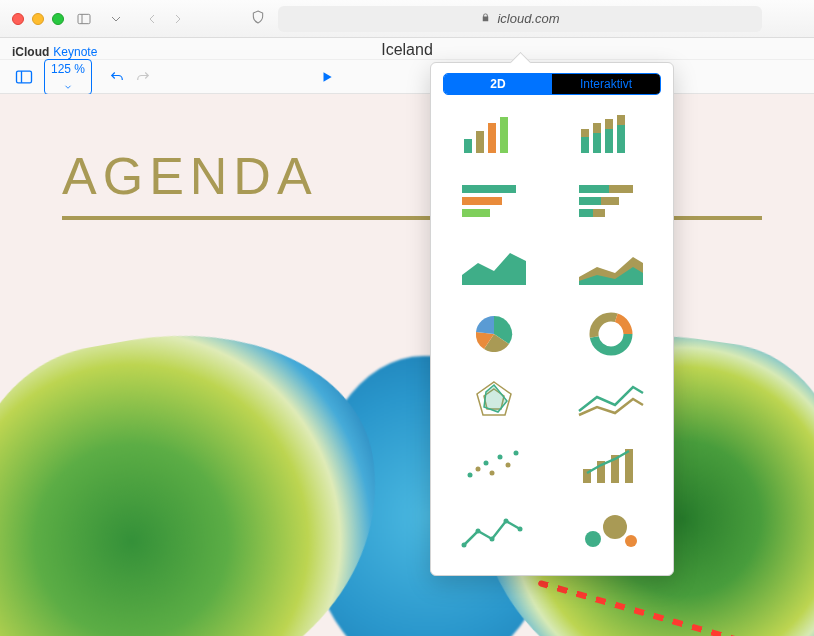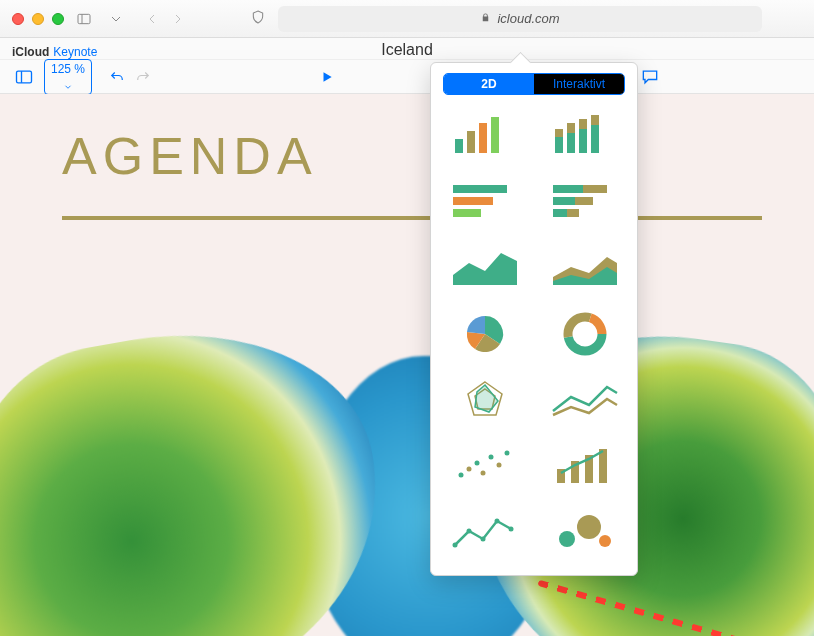--- a/index.html
+++ b/index.html
@@ -35,32 +35,32 @@
     .zoom svg { width: 10px; height: 10px; }
     .undo-redo { display: flex; gap: 8px; margin-left: 6px; }
     .redo { color: #c7c7c7; }
     .play-btn { position: absolute; left: 320px; color: #0073ff; }
     .play-btn svg { fill: currentColor; stroke: none; width: 14px; height: 14px; }
     .kt-right { position: absolute; left: 470px; display: flex; gap: 14px; }
     .kt-right .kt-btn svg { width: 20px; height: 20px; }
 
     
     .canvas { position: relative; width: 100%; height: calc(100% - 94px); background: #f8efed; overflow: hidden; }
-    .agenda-title { position: absolute; top: 32px; left: 62px; font-size: 52px; letter-spacing: 6px; font-weight: 400; color: #a99a55; font-family: "Arial Narrow", "Helvetica Neue", sans-serif; }
+    .agenda-title { position: absolute; top: 52px; left: 62px; font-size: 52px; letter-spacing: 6px; font-weight: 400; color: #a99a55; font-family: "Arial Narrow", "Helvetica Neue", sans-serif; }
     .agenda-rule { position: absolute; top: 122px; left: 62px; width: 700px; height: 4px; background: #a99a55; }
 
     
     .map { position: absolute; left: 0; bottom: 0; width: 100%; height: 58%; }
     .map .landmass1 { position: absolute; left: -40px; bottom: -60px; width: 420px; height: 360px; background: radial-gradient(circle at 40% 55%, #3b8f3f 0%, #5fa94a 30%, #b7cd55 55%, #d6e1b2 65%, #4ba7d0 75%, #1e6fa6 90%); border-radius: 40% 55% 60% 45% / 55% 45% 60% 40%; transform: rotate(-10deg); filter: blur(0.3px) contrast(110%); }
     .map .landmass2 { position: absolute; right: -40px; bottom: -60px; width: 380px; height: 360px; background: radial-gradient(circle at 55% 50%, #2f7c33 0%, #4d9a42 28%, #b7cd55 55%, #cfe0b0 62%, #4ba7d0 72%, #18679f 90%); border-radius: 55% 40% 45% 60% / 45% 55% 40% 60%; transform: rotate(8deg); filter: blur(0.3px) contrast(110%); }
     .map .sea { position: absolute; left: 38%; bottom: -40px; width: 240px; height: 320px; background: radial-gradient(circle at 50% 50%, #4bb9e1 0%, #2a97cc 60%, #1b7db4 100%); border-radius: 50% 45% 55% 50% / 55% 50% 45% 50%; filter: blur(1px); }
     .map .route { position: absolute; right: 60px; bottom: 20px; width: 220px; height: 6px; background: repeating-linear-gradient(90deg,#ff3b30 0 10px, transparent 10px 20px); transform: rotate(16deg); border-radius: 3px; }
 
     
-    .chart-popover { position: absolute; left: 430px; top: 62px; width: 208px; background: #fff; border: 1px solid #d4d4d4; border-radius: 6px; box-shadow: 0 8px 24px rgba(0,0,0,0.18); padding-bottom: 8px; }
+    .chart-popover { position: absolute; left: 430px; top: 62px; width: 244px; background: #fff; border: 1px solid #d4d4d4; border-radius: 6px; box-shadow: 0 8px 24px rgba(0,0,0,0.18); padding-bottom: 8px; }
     .chart-popover::before { content: ""; position: absolute; top: -8px; left: 82px; width: 14px; height: 14px; background: #fff; border-left: 1px solid #d4d4d4; border-top: 1px solid #d4d4d4; transform: rotate(45deg); }
     .seg-control { display: flex; margin: 10px 12px 6px; border: 1px solid #0073ff; border-radius: 5px; overflow: hidden; font-size: 12px; }
     .seg-btn { flex: 1; text-align: center; padding: 3px 0; cursor: pointer; }
     .seg-btn.active { background: #0073ff; color: #fff; font-weight: 600; }
     .seg-btn:not(.active) { color: #0073ff; background: #000000; }
     .chart-grid { display: grid; grid-template-columns: 1fr 1fr; gap: 0; padding: 2px 4px; }
     .chart-cell { width: 100px; height: 62px; display: flex; align-items: center; justify-content: center; margin: 2px auto; border-radius: 4px; cursor: pointer; }
     .chart-cell svg { width: 72px; height: 46px; }
 
     .c-green { fill: #3fae88; }

